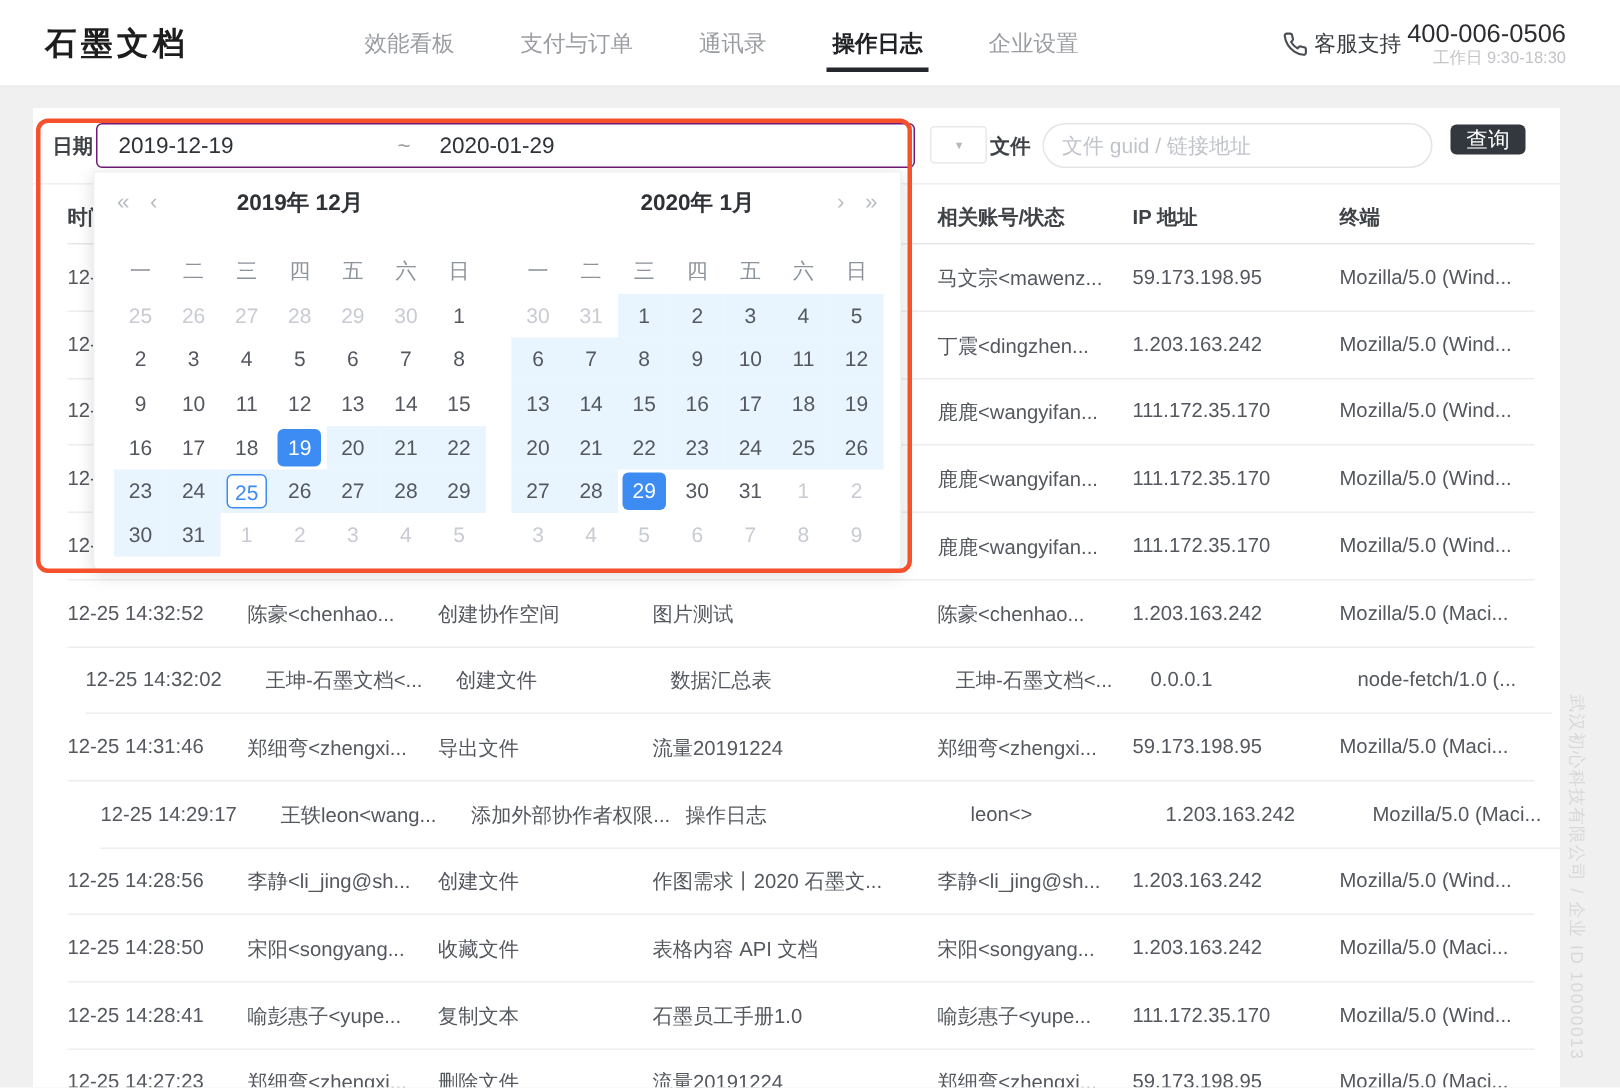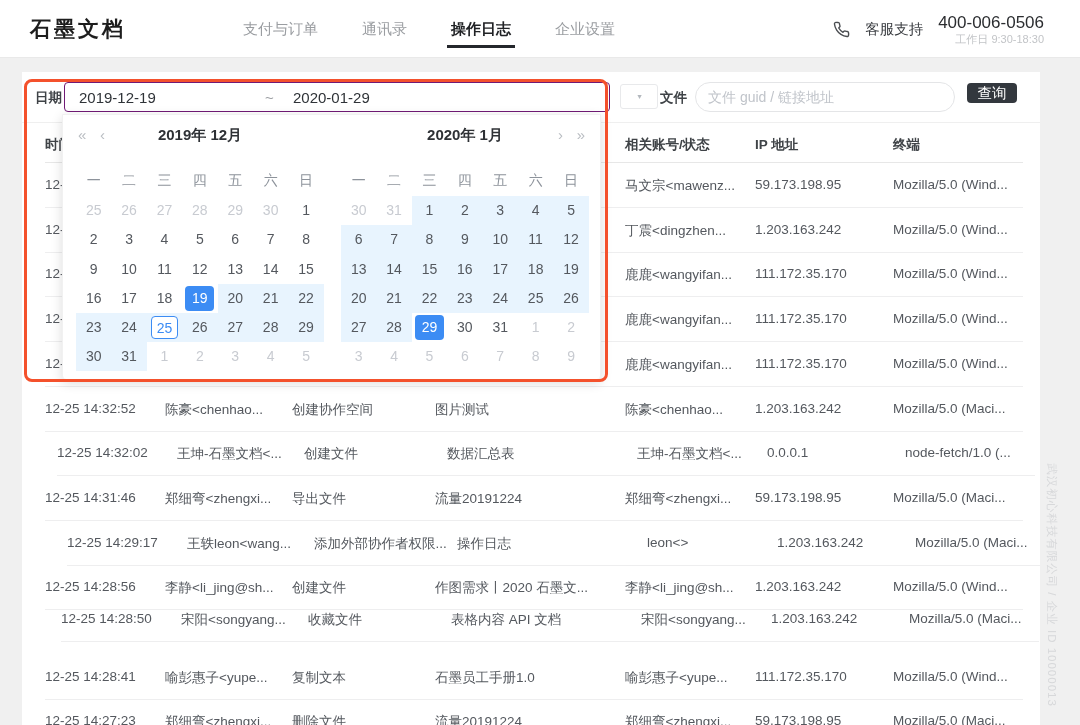--- a/index.html
+++ b/index.html
@@ -12,21 +12,21 @@
   html,body{width:1080px;height:725px;overflow:hidden;}
   body{font-family:"Liberation Sans","DejaVu Sans",sans-serif;background:#f0f0f0;position:relative;color:#51565c;}
 
   
   .topnav{position:absolute;left:0;top:0;width:1080px;height:58px;background:#fff;border-bottom:1px solid #e9e9e9;z-index:5;}
   .logo{position:absolute;left:30px;top:0;height:58px;display:flex;align-items:center;font-size:21px;font-weight:700;color:#1d1d1d;letter-spacing:3px;}
   .nav-tabs{position:absolute;left:243px;top:0;height:58px;display:flex;gap:44px;}
   .nav-item{position:relative;height:58px;display:flex;align-items:center;font-size:15px;color:#9a9da1;cursor:pointer;white-space:nowrap;}
   .nav-item.active{color:#202225;font-weight:700;}
   .nav-item.active::after{content:"";position:absolute;left:-4px;right:-4px;bottom:10px;height:3px;background:#24272c;}
-  .support{position:absolute;right:36px;top:0;height:58px;display:flex;align-items:center;gap:15px;}
+  .support{position:absolute;right:36px;top:0;height:58px;display:flex;align-items:center;gap:4px;}
   .phone-ico{width:17px;height:17px;flex:0 0 auto;}
   .support-label{font-size:14.5px;color:#3a3d41;}
   .support-nums{display:flex;flex-direction:column;align-items:flex-end;line-height:1.25;}
   .support-phone{font-size:17px;color:#2b2d30;}
   .support-hours{font-size:11px;color:#c2c4c7;}
 
   
   .card{position:absolute;left:22px;top:72px;width:1018px;height:653px;background:#fff;overflow:hidden;}
   .filter-divider{position:absolute;left:0;top:50px;width:1018px;border-bottom:1px solid #efefef;}
 
@@ -80,20 +80,21 @@
   
   .annotation{position:absolute;left:2px;top:7px;width:584px;height:303px;border:3px solid var(--annotation);border-radius:8px;z-index:40;pointer-events:none;}
   .watermark{position:absolute;left:1051px;top:585px;transform:translate(-50%,-50%) rotate(90deg);white-space:nowrap;font-size:11.5px;color:#d7d8da;letter-spacing:1px;z-index:1;}
 </style>
 </head>
 <body>
 
 <div class="topnav">
   <div class="logo">石墨文档</div>
   <div class="nav-tabs">
+      <div class="nav-item">效能看板</div>
       <div class="nav-item">支付与订单</div>
       <div class="nav-item">通讯录</div>
       <div class="nav-item active">操作日志</div>
       <div class="nav-item">企业设置</div>
     </div>
   <div class="support">
     <svg class="phone-ico" viewBox="0 0 24 24" fill="none" stroke="#4a4d51" stroke-width="2" stroke-linecap="round" stroke-linejoin="round">
         <path d="M22 16.92v3a2 2 0 0 1-2.18 2 19.79 19.79 0 0 1-8.63-3.07 19.5 19.5 0 0 1-6-6A19.79 19.79 0 0 1 2.08 4.18 2 2 0 0 1 4.06 2h3a2 2 0 0 1 2 1.72c.13.96.36 1.9.7 2.81a2 2 0 0 1-.45 2.11L8.09 9.91a16 16 0 0 0 6 6l1.27-1.27a2 2 0 0 1 2.11-.45c.91.34 1.85.57 2.81.7A2 2 0 0 1 22 16.92z"></path>
       </svg>
     <span class="support-label">客服支持</span>
@@ -195,21 +196,21 @@
       </div>
       <div class="trow" style="top: 493.3px;">
         <span class="cell-t col-time">12-25 14:28:56</span>
         <span class="cell-t col-user">李静&lt;li_jing@sh...</span>
         <span class="cell-t col-action">创建文件</span>
         <span class="cell-t col-object">作图需求丨2020 石墨文...</span>
         <span class="cell-t col-account">李静&lt;li_jing@sh...</span>
         <span class="cell-t col-ip">1.203.163.242</span>
         <span class="cell-t col-terminal">Mozilla/5.0 (Wind...</span>
       </div>
-      <div class="trow" style="top: 525px; margin-left: 16px;">
+      <div class="trow" style="top: 538px;">
         <span class="cell-t col-time">12-25 14:28:50</span>
         <span class="cell-t col-user">宋阳&lt;songyang...</span>
         <span class="cell-t col-action">收藏文件</span>
         <span class="cell-t col-object">表格内容 API 文档</span>
         <span class="cell-t col-account">宋阳&lt;songyang...</span>
         <span class="cell-t col-ip">1.203.163.242</span>
         <span class="cell-t col-terminal">Mozilla/5.0 (Maci...</span>
       </div>
       <div class="trow" style="top: 582.7px;">
         <span class="cell-t col-time">12-25 14:28:41</span>

